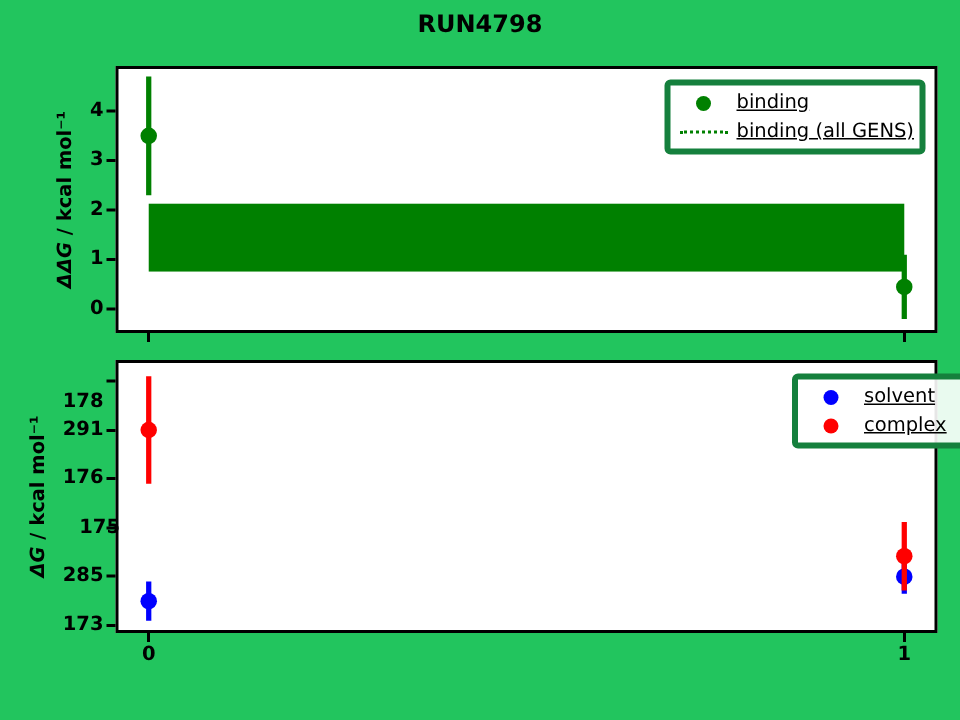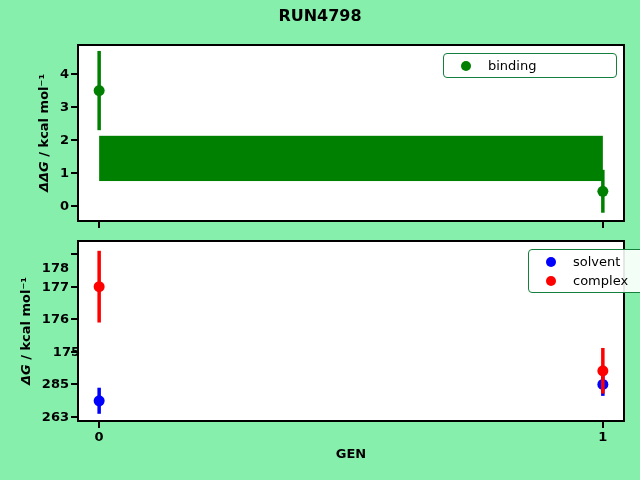--- a/index.html
+++ b/index.html
@@ -1,17 +1,17 @@
 <!DOCTYPE html>
 <html><head>
 <meta charset="utf-8">
 <style>
   html,body { margin:0; padding:0; background:#ffffff; }
   .figure {
-    position:relative; width:640px; height:480px; background:#86efac;
+    position:relative; width:640px; height:480px; background:#22c55e;
     font-family:"DejaVu Sans", sans-serif; color:#000; overflow:hidden;
   }
   .fig-title {
     position:absolute; left:0; top:6px; width:640px; text-align:center;
     font-size:16px; font-weight:bold;
   }
   .axes { position:absolute; border:2px solid #000; background:#fff; }
   .axes svg { position:absolute; left:0; top:0; display:block; }
   .ylabel {
     position:absolute; width:220px; height:20px; line-height:20px;
@@ -27,22 +27,23 @@
   .tick-label-y {
     position:absolute; width:40px; text-align:right; font-size:13px;
     font-weight:bold; line-height:16px;
   }
   .tick-label-x {
     position:absolute; width:24px; text-align:center; font-size:13px;
     font-weight:bold; line-height:16px;
   }
   .legend {
     position:absolute; background:rgba(255,255,255,0.9);
-    border:1px solid #15803d; border-radius:4px; box-sizing:border-box;
+    border:4px solid #15803d; border-radius:4px; box-sizing:border-box;
     padding:2px 6px 2px 0;
+    text-decoration:underline;
   }
   .legend-row { display:flex; align-items:center; height:19px; }
   .legend-sample { width:44px; display:flex; justify-content:center; align-items:center; flex:none; }
   .dot { width:10px; height:10px; border-radius:50%; background:#000; }
   .dotted-line { width:32px; height:0; border-top:2px dotted #000; }
   .legend-label { font-size:13px; white-space:nowrap; }
 </style>
 </head>
 <body>
 
@@ -72,28 +73,33 @@
         <line x1="20.148148148148145" x2="20.148148148148145" y1="80.52380952380936" y2="8.802197802198123" stroke="#ff0000" stroke-width="3.5"></line>
         <circle cx="20.148148148148145" cy="44.66300366300374" r="5.5" fill="#ff0000"></circle>
         <line x1="523.8518518518518" x2="523.8518518518518" y1="151.59340659340654" y2="105.95238095238172" stroke="#ff0000" stroke-width="3.5"></line>
         <circle cx="523.8518518518518" cy="128.77289377289415" r="5.5" fill="#ff0000"></circle>
       </svg>
   </div>
   <div class="ylabel" style="left:-84px; top:321px;">
     <span class="math">ΔG</span><span> / kcal mol⁻¹</span>
   </div>
 
-  <div class="xlabel">GEN</div>
 
   <div class="legend" style="left:443px; top:53px; width:174px;">
     <div class="legend-row">
       <span class="legend-sample">
         <span class="dot" id="ls-0-0" style="background: rgb(0, 128, 0);"></span>
       </span>
       <span class="legend-label">binding</span>
+    </div>
+    <div class="legend-row">
+      <span class="legend-sample">
+        <span class="dotted-line" id="ls-0-1" style="background: transparent; border-top-color: rgb(0, 128, 0);"></span>
+      </span>
+      <span class="legend-label">binding (all GENS)</span>
     </div>
   </div>
 
   <div class="legend" style="left:528px; top:249px; width:124px;">
     <div class="legend-row">
       <span class="legend-sample">
         <span class="dot" id="ls-1-0" style="background: rgb(0, 0, 255);"></span>
       </span>
       <span class="legend-label">solvent</span>
     </div>
@@ -111,28 +117,28 @@
     <div class="tick-label-y" style="left: 29px; top: 165.116px;">1</div>
     <div class="tick-mark" style="left: 71px; top: 139.099px; width: 6px; height: 2px;"></div>
     <div class="tick-label-y" style="left: 29px; top: 132.099px;">2</div>
     <div class="tick-mark" style="left: 71px; top: 106.082px; width: 6px; height: 2px;"></div>
     <div class="tick-label-y" style="left: 29px; top: 99.0816px;">3</div>
     <div class="tick-mark" style="left: 71px; top: 73.0645px; width: 6px; height: 2px;"></div>
     <div class="tick-label-y" style="left: 29px; top: 66.0645px;">4</div>
     <div class="tick-mark" style="left: 98.1481px; top: 222px; width: 2px; height: 6px;"></div>
     <div class="tick-mark" style="left: 601.852px; top: 222px; width: 2px; height: 6px;"></div>
     <div class="tick-mark" style="left: 71px; top: 416.066px; width: 6px; height: 2px;"></div>
-    <div class="tick-label-y" style="left: 29px; top: 409.066px;">263</div>
+    <div class="tick-label-y" style="left: 29px; top: 409.066px;">173</div>
     <div class="tick-mark" style="left: 71px; top: 383.465px; width: 6px; height: 2px;"></div>
     <div class="tick-label-y" style="left: 29px; top: 376.465px;">285</div>
     <div class="tick-mark" style="left: 71px; top: 350.864px; width: 6px; height: 2px;"></div>
     <div class="tick-label-y" style="left: 40px; top: 343.864px;">175</div>
     <div class="tick-mark" style="left: 71px; top: 318.264px; width: 6px; height: 2px;"></div>
     <div class="tick-label-y" style="left: 29px; top: 311.264px;">176</div>
     <div class="tick-mark" style="left: 71px; top: 285.663px; width: 6px; height: 2px;"></div>
-    <div class="tick-label-y" style="left: 29px; top: 278.663px;">177</div>
+    <div class="tick-label-y" style="left: 29px; top: 278.663px;">291</div>
     <div class="tick-mark" style="left: 71px; top: 253.062px; width: 6px; height: 2px;"></div>
     <div class="tick-label-y" style="left: 29px; top: 260px;">178</div>
     <div class="tick-mark" style="left: 98.1481px; top: 422px; width: 2px; height: 6px;"></div>
     <div class="tick-label-x" style="left: 87.1481px; top: 429px;">0</div>
     <div class="tick-mark" style="left: 601.852px; top: 422px; width: 2px; height: 6px;"></div>
     <div class="tick-label-x" style="left: 590.852px; top: 429px;">1</div>
   </div>
 
 </body></html>

